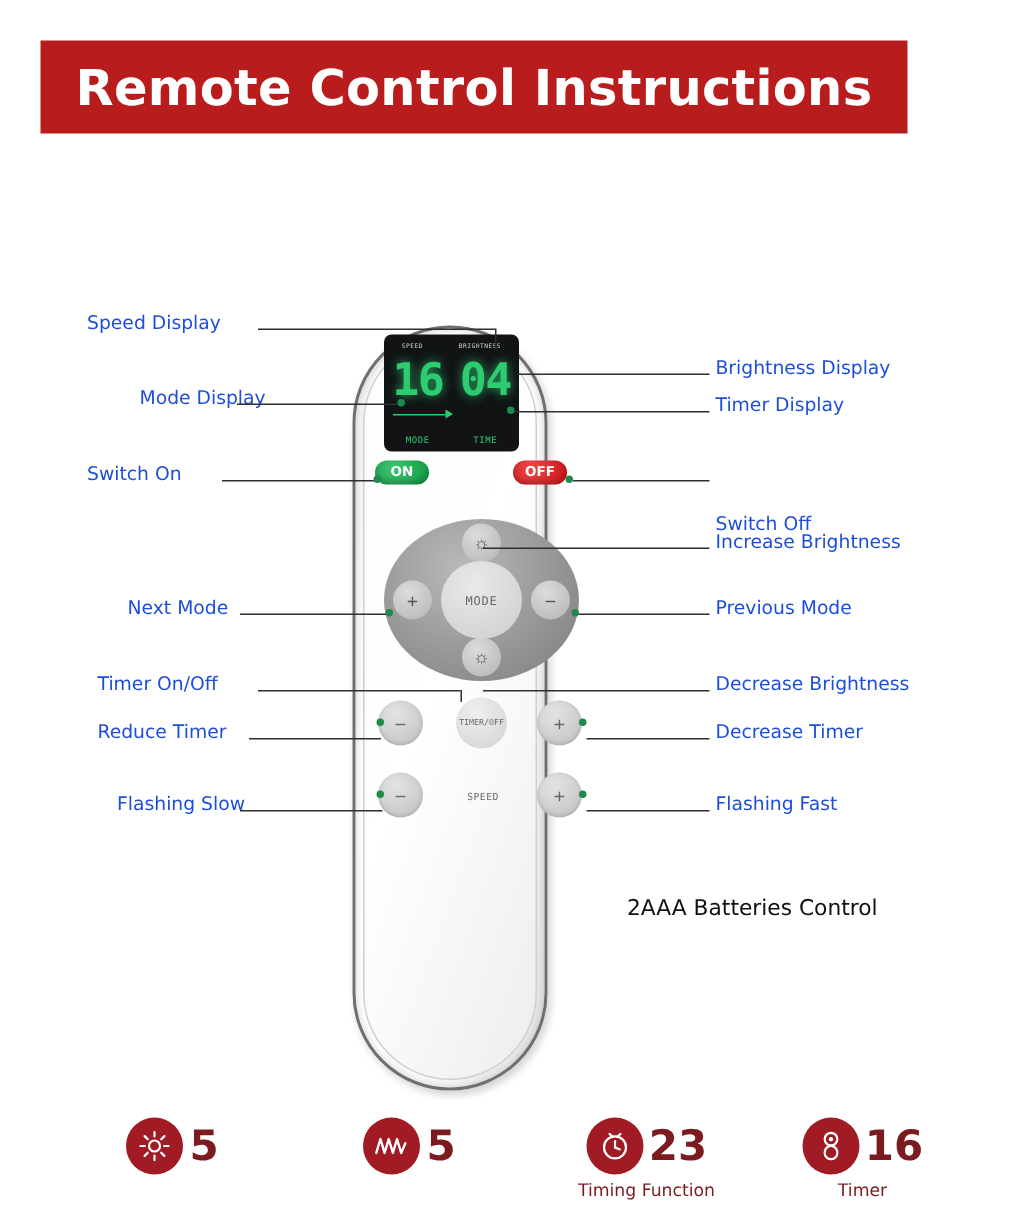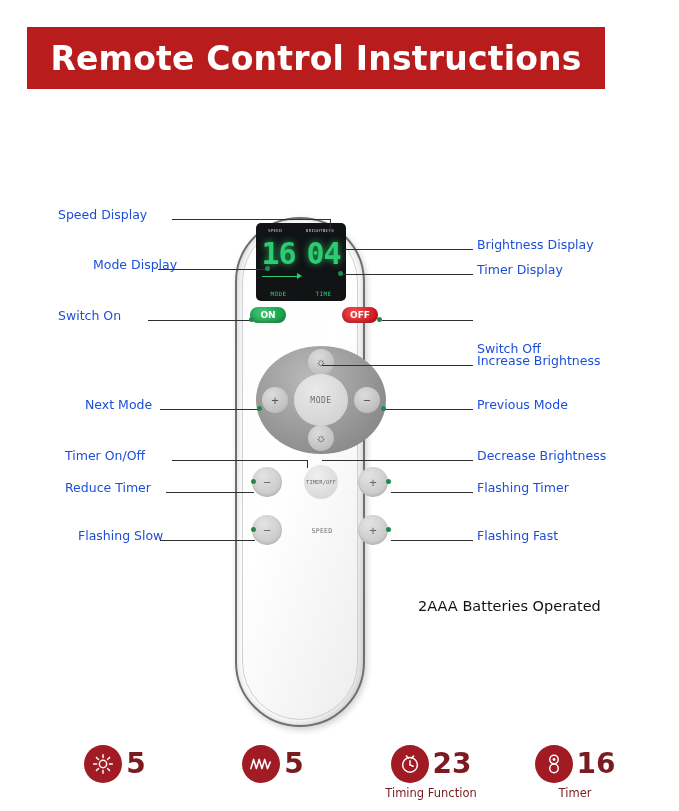--- a/index.html
+++ b/index.html
@@ -421,29 +421,29 @@
   <div class="label" style="left:477px; top:258px;">Increase Brightness</div>
   <div class="lead" style="left:322px; top:270px; width:151px;"></div>
 
   <div class="label" style="left:477px; top:302px;">Previous Mode</div>
   <div class="lead" style="left:385px; top:314px; width:88px;"></div>
   <div class="dot" style="left:381px; top:311px;"></div>
 
   <div class="label" style="left:477px; top:353px;">Decrease Brightness</div>
   <div class="lead" style="left:322px; top:365px; width:151px;"></div>
 
-  <div class="label" style="left:477px; top:385px;">Flashing Timer</div>
+  <div class="label" style="left:477px; top:385px;">Decrease Timer</div>
   <div class="lead" style="left:391px; top:397px; width:82px;"></div>
   <div class="dot" style="left:386px; top:384px;"></div>
 
   <div class="label" style="left:477px; top:433px;">Flashing Fast</div>
   <div class="lead" style="left:391px; top:445px; width:82px;"></div>
   <div class="dot" style="left:386px; top:432px;"></div>
 
-  <div class="battery-note">2AAA Batteries Operated</div>
+  <div class="battery-note">2AAA Batteries Control</div>
 </div>
 
 <div class="footer">
 
   <div class="feature" style="left:30px;">
     <div class="feature-top">
       <div class="badge">
         <svg width="22" height="22" viewBox="0 0 24 24" aria-hidden="true">
           <circle cx="12" cy="12" r="4" fill="none" stroke="#fff" stroke-width="1.6"></circle>
           <g stroke="#fff" stroke-width="1.6" stroke-linecap="round">

